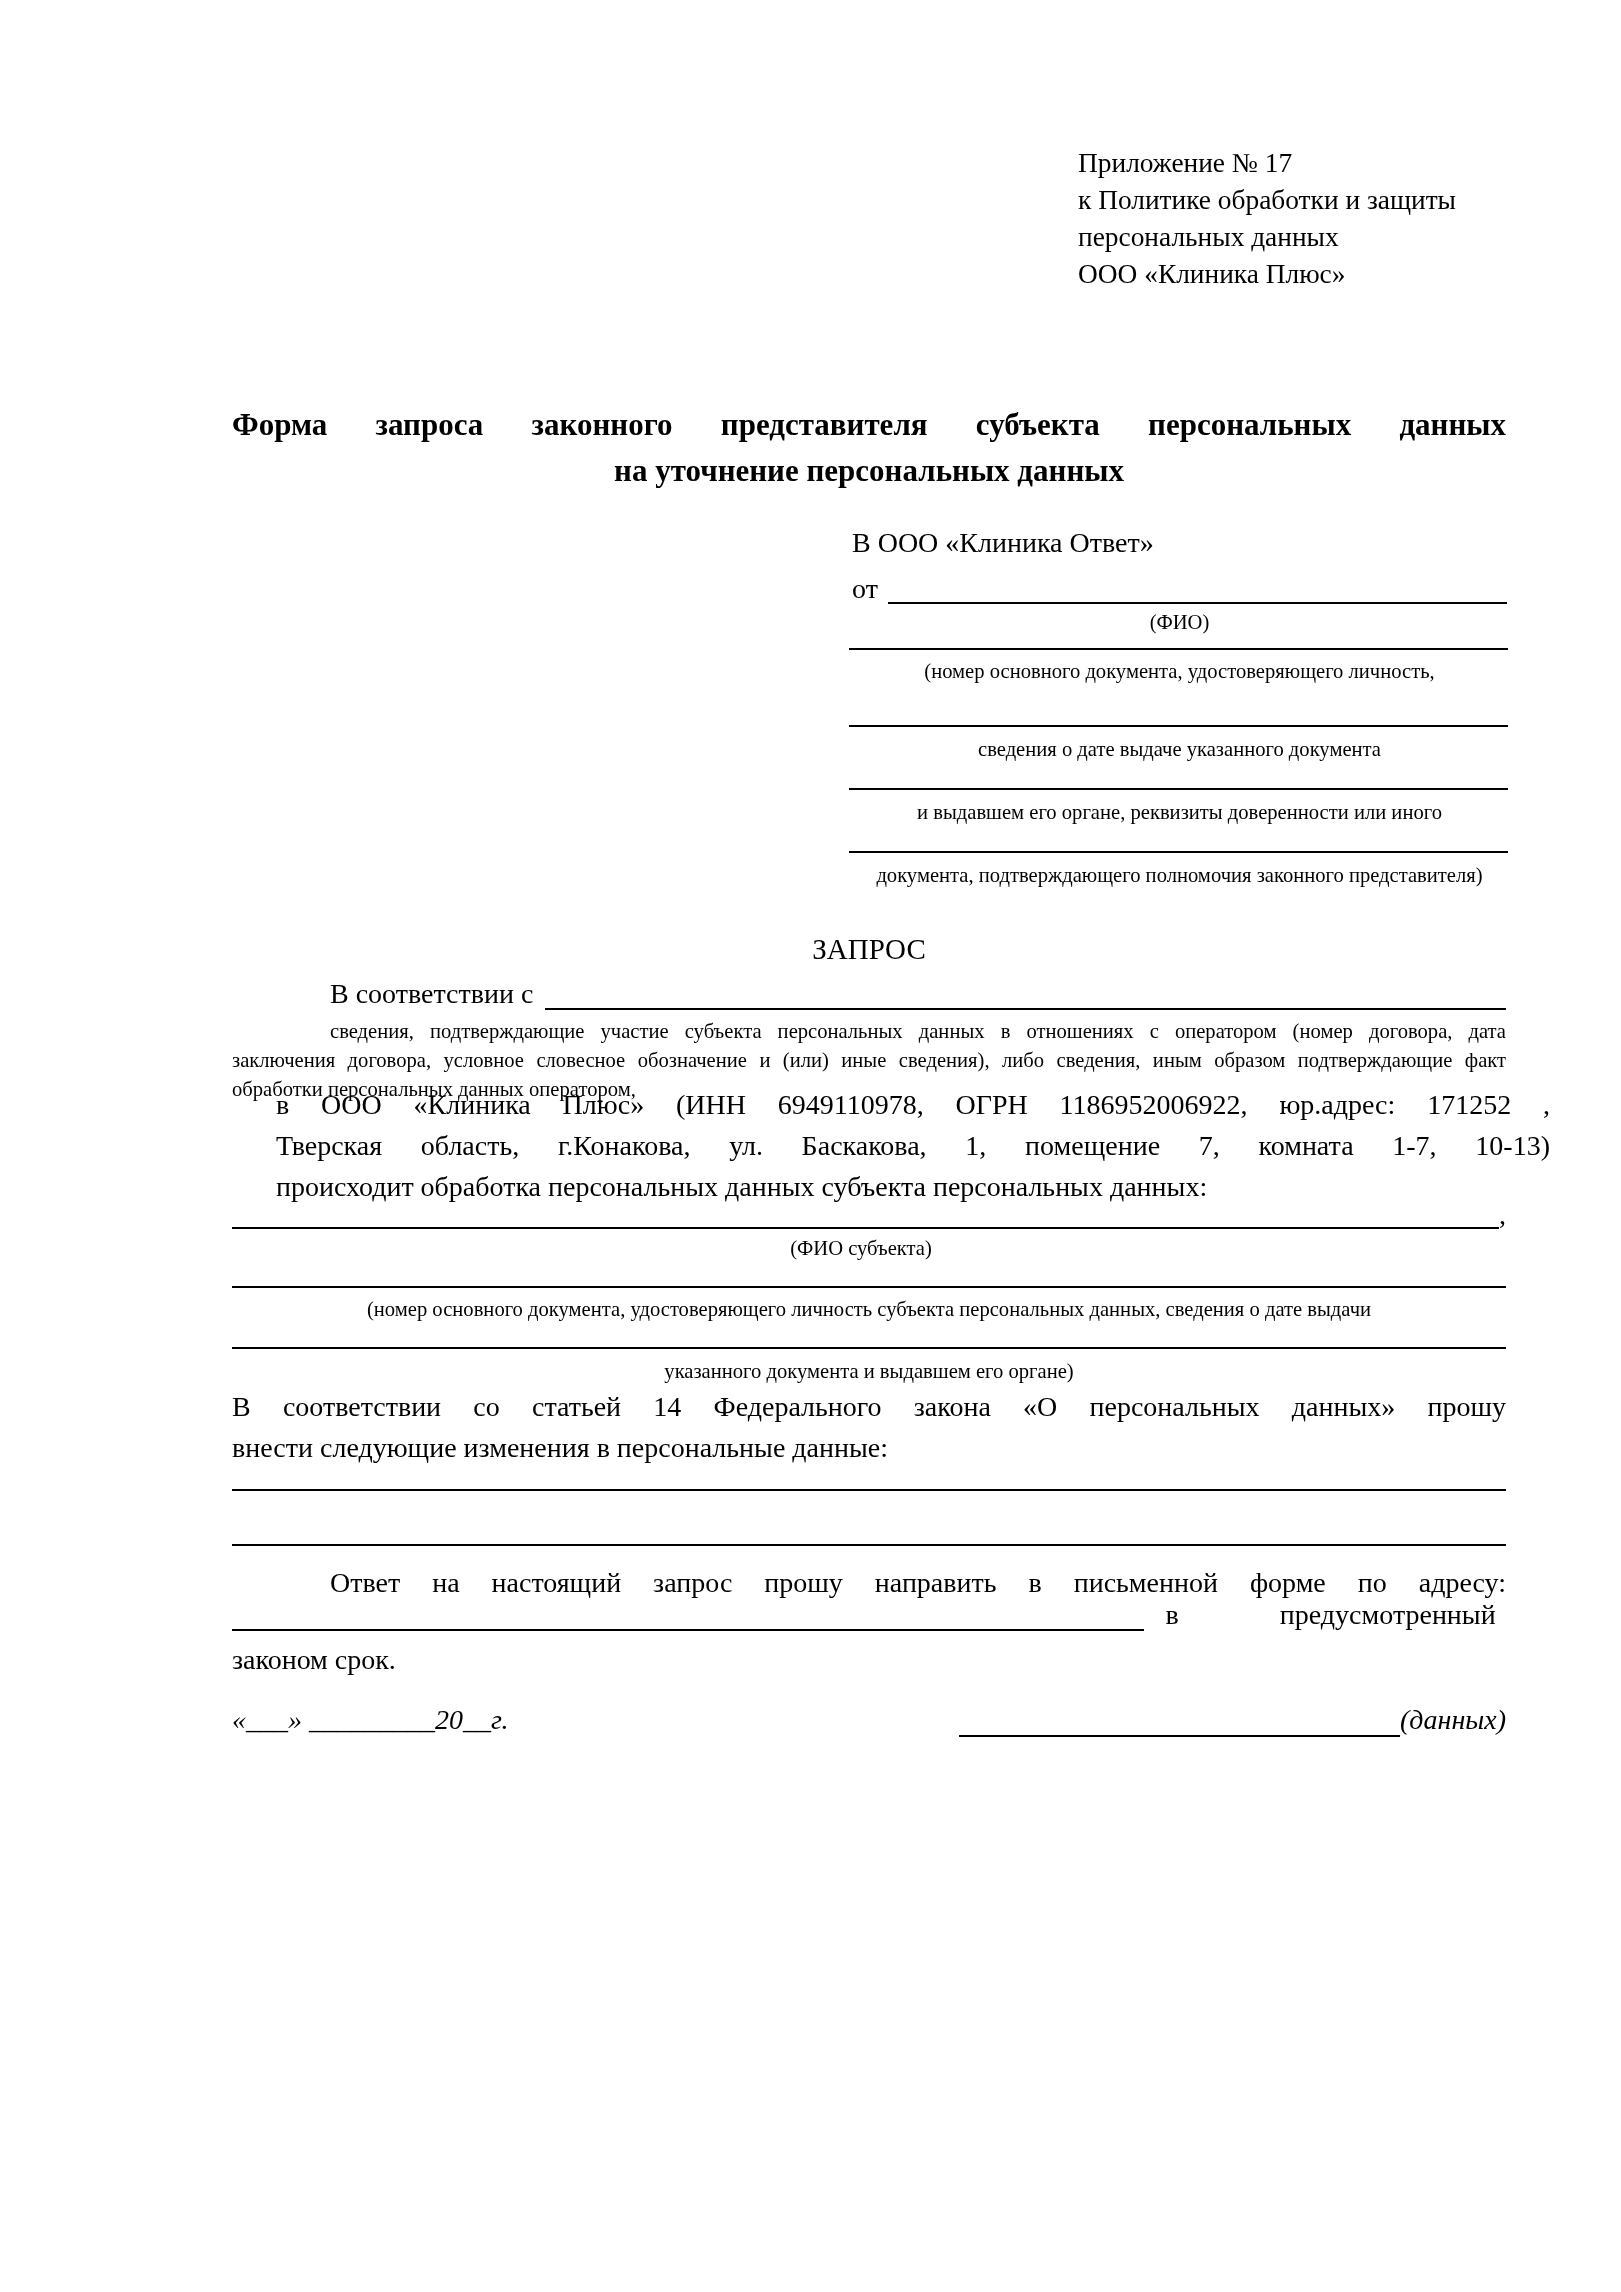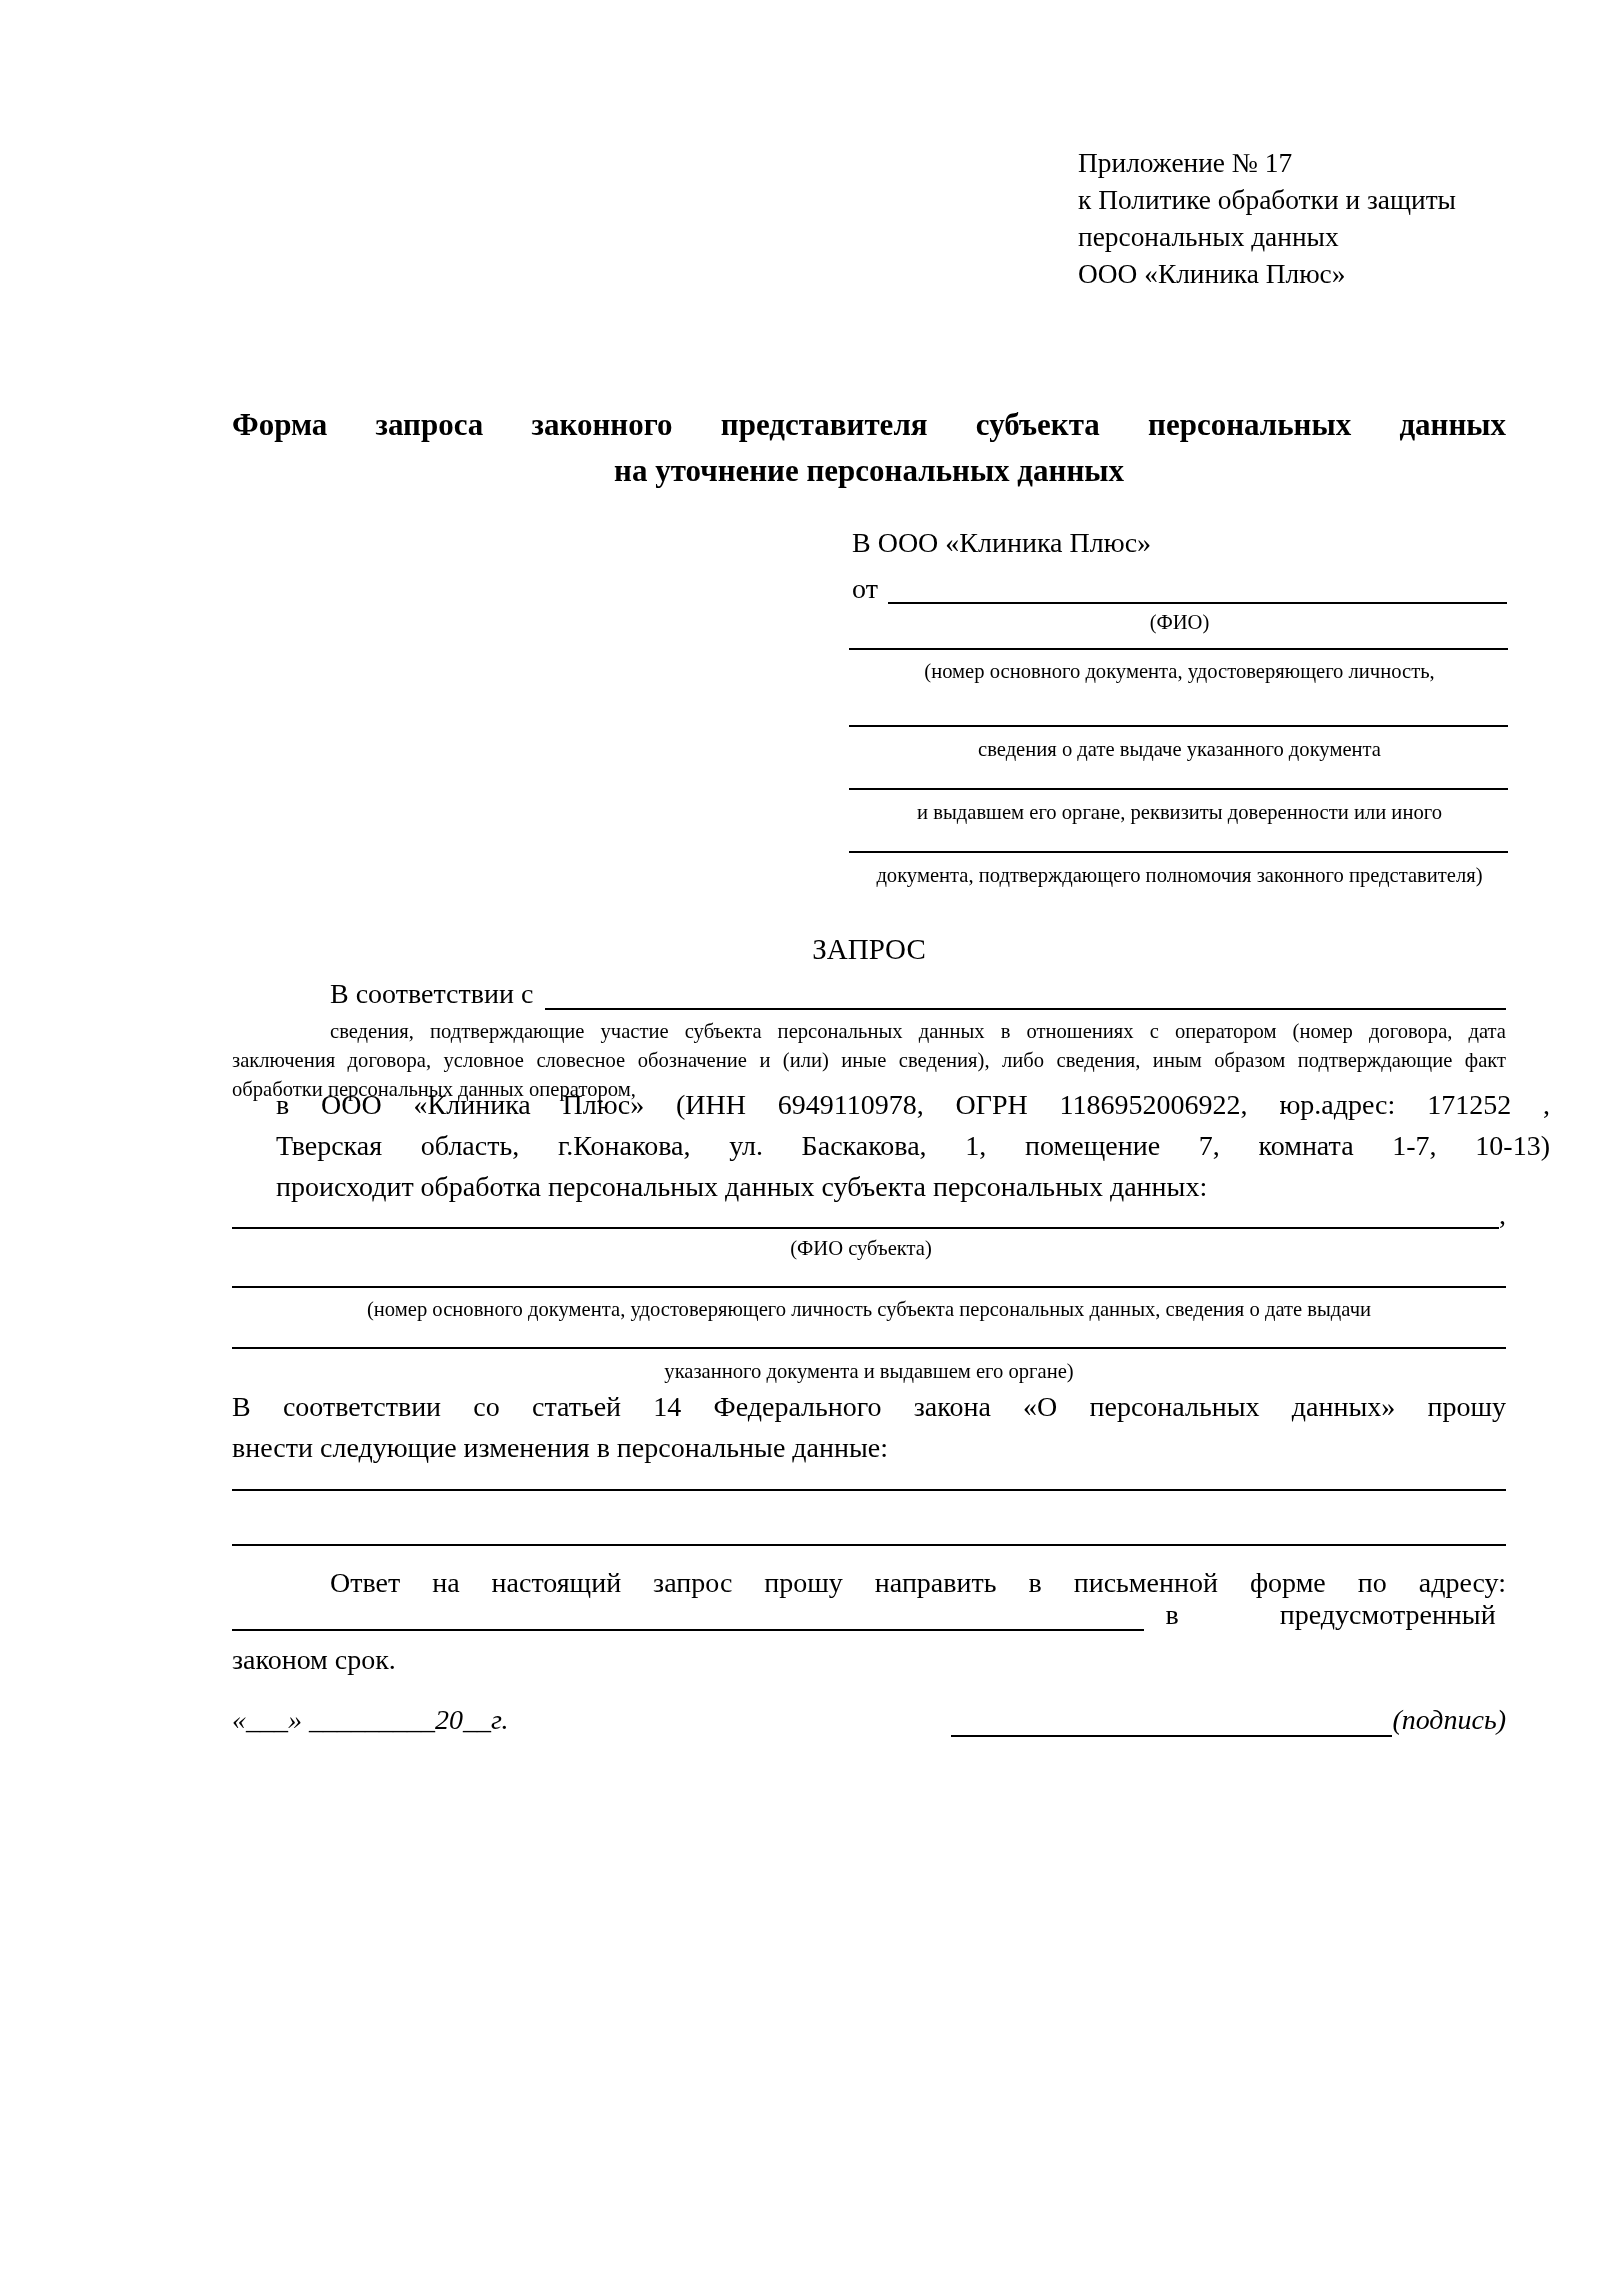--- a/index.html
+++ b/index.html
@@ -33,21 +33,21 @@
     <div>к Политике обработки и защиты</div>
     <div>персональных данных</div>
     <div>ООО «Клиника Плюс»</div>
   </div>
 
   <div class="abs title" style="left:232px;top:402px;width:1274px;">
     <div class="jall">Форма запроса законного представителя субъекта персональных данных</div>
     <div style="text-align:center;">на уточнение персональных данных</div>
   </div>
 
-  <div class="abs body-t" style="left:852px;top:527px;width:655px;line-height:32px;">В ООО «Клиника Плюс»</div>
+  <div class="abs body-t" style="left:852px;top:527px;width:655px;line-height:32px;">В ООО «Клиника Ответ»</div>
 
   <div class="abs row" style="left:852px;top:573px;width:655px;height:31px;">
     <span class="body-t nowrap" style="line-height:31px;">от</span>
     <span class="uline" style="flex:1;height:31px;margin-left:9.8px;"></span>
   </div>
   <div class="abs cap" style="left:852px;top:609px;width:655px;">(ФИО)</div>
 
   <div class="abs hr" style="left:849px;top:648px;width:659px;"></div>
   <div class="abs cap" style="left:852px;top:658px;width:655px;">(номер основного документа, удостоверяющего личность,</div>
 
@@ -103,18 +103,18 @@
   <div class="abs row" style="left:232px;top:1598px;width:1274px;height:33px;">
     <span class="uline" style="flex:0 0 912px;height:33px;"></span>
     <span class="body-t nowrap" style="line-height:33px;padding-left:21.6px;word-spacing:94px;">в предусмотренный</span>
   </div>
   <div class="abs body-t" style="left:232px;top:1639px;width:1274px;">законом срок.</div>
 
   <div class="abs row" style="left:232px;top:1702px;width:1274px;height:35px;justify-content:space-between;font-style:italic;">
     <span class="body-t nowrap" style="line-height:35px;">«___» _________20__г.</span>
     <span class="row" style="height:35px;">
       <span class="uline" style="width:441px;height:35px;"></span>
-      <span class="body-t nowrap" style="line-height:35px;">(подпись)</span>
+      <span class="body-t nowrap" style="line-height:35px;">(данных)</span>
     </span>
   </div>
 
 </div>
 
 
 </body></html>

